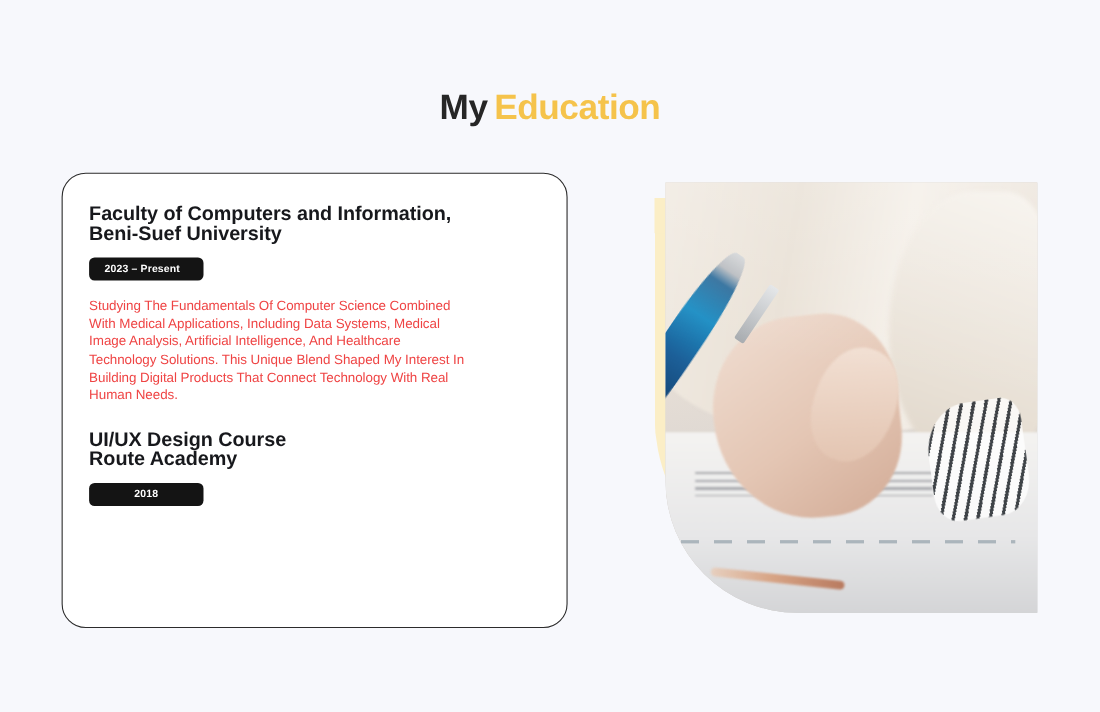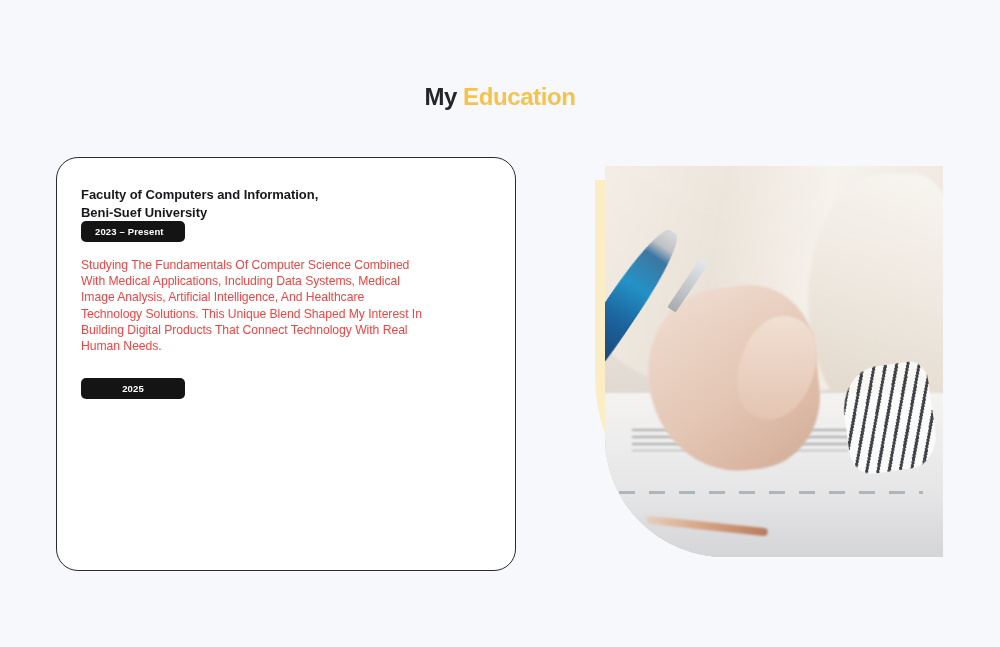--- a/index.html
+++ b/index.html
@@ -15,21 +15,21 @@
     position: relative;
   }
 
   
   .section-title {
     position: absolute;
     top: 74px;
     left: 0;
     width: 1000px;
     text-align: center;
-    font-size: 24px;
+    font-size: 32px;
     font-weight: 700;
     letter-spacing: -0.4px;
     line-height: 46px;
     white-space: nowrap;
   }
   .title-dark  { color: #262626; }
   .title-accent{ color: #f5c34b; margin-left: 6px; }
 
   
   .edu-card {
@@ -42,33 +42,34 @@
     background: #ffffff;
     border: 1.4px solid #2b2b2b;
     border-radius: 22px;
     padding: 28px 26px 0 24px;
   }
 
   .entry { position: relative; }
   .entry + .entry { margin-top: 24px; }
 
   .entry-heading {
-    font-size: 13px;
+    font-size: 18px;
     font-weight: 700;
     color: #17181c;
     line-height: 17.5px;
     letter-spacing: -0.05px;
     white-space: pre-line;
   }
 
   .date-badge {
     display: inline-flex;
     align-items: center;
     justify-content: center;
     box-sizing: border-box;
+    margin-top: 13px;
     width: 104px;
     height: 21px;
     background: #141414;
     color: #ffffff;
     border-radius: 5px;
     font-size: 9.5px;
     font-weight: 600;
     letter-spacing: 0.15px;
   }
   .date-badge.badge-left { justify-content: flex-start; padding-left: 14px; }
@@ -246,21 +247,23 @@
 <div class="edu-card">
 
   <div class="entry">
     <div class="entry-heading">Faculty of Computers and Information,
 Beni-Suef University</div>
     <div class="date-badge badge-left">2023 – Present</div>
     <div class="entry-desc">Studying The Fundamentals Of Computer Science Combined With Medical Applications, Including Data Systems, Medical Image Analysis, Artificial Intelligence, And Healthcare Technology Solutions. This Unique Blend Shaped My Interest In Building Digital Products That Connect Technology With Real Human Needs.</div>
   </div>
 
   <div class="entry">
-    <div class="date-badge">2025</div>
+    <div class="entry-heading">UI/UX Design Course
+ Route Academy</div>
+    <div class="date-badge">2018</div>
   </div>
 
 </div>
 
 <div class="media">
   <div class="deco-ring"></div>
 
   <div class="photo-frame">
     <div class="photo-bg"></div>
     <div class="sweater"></div>

